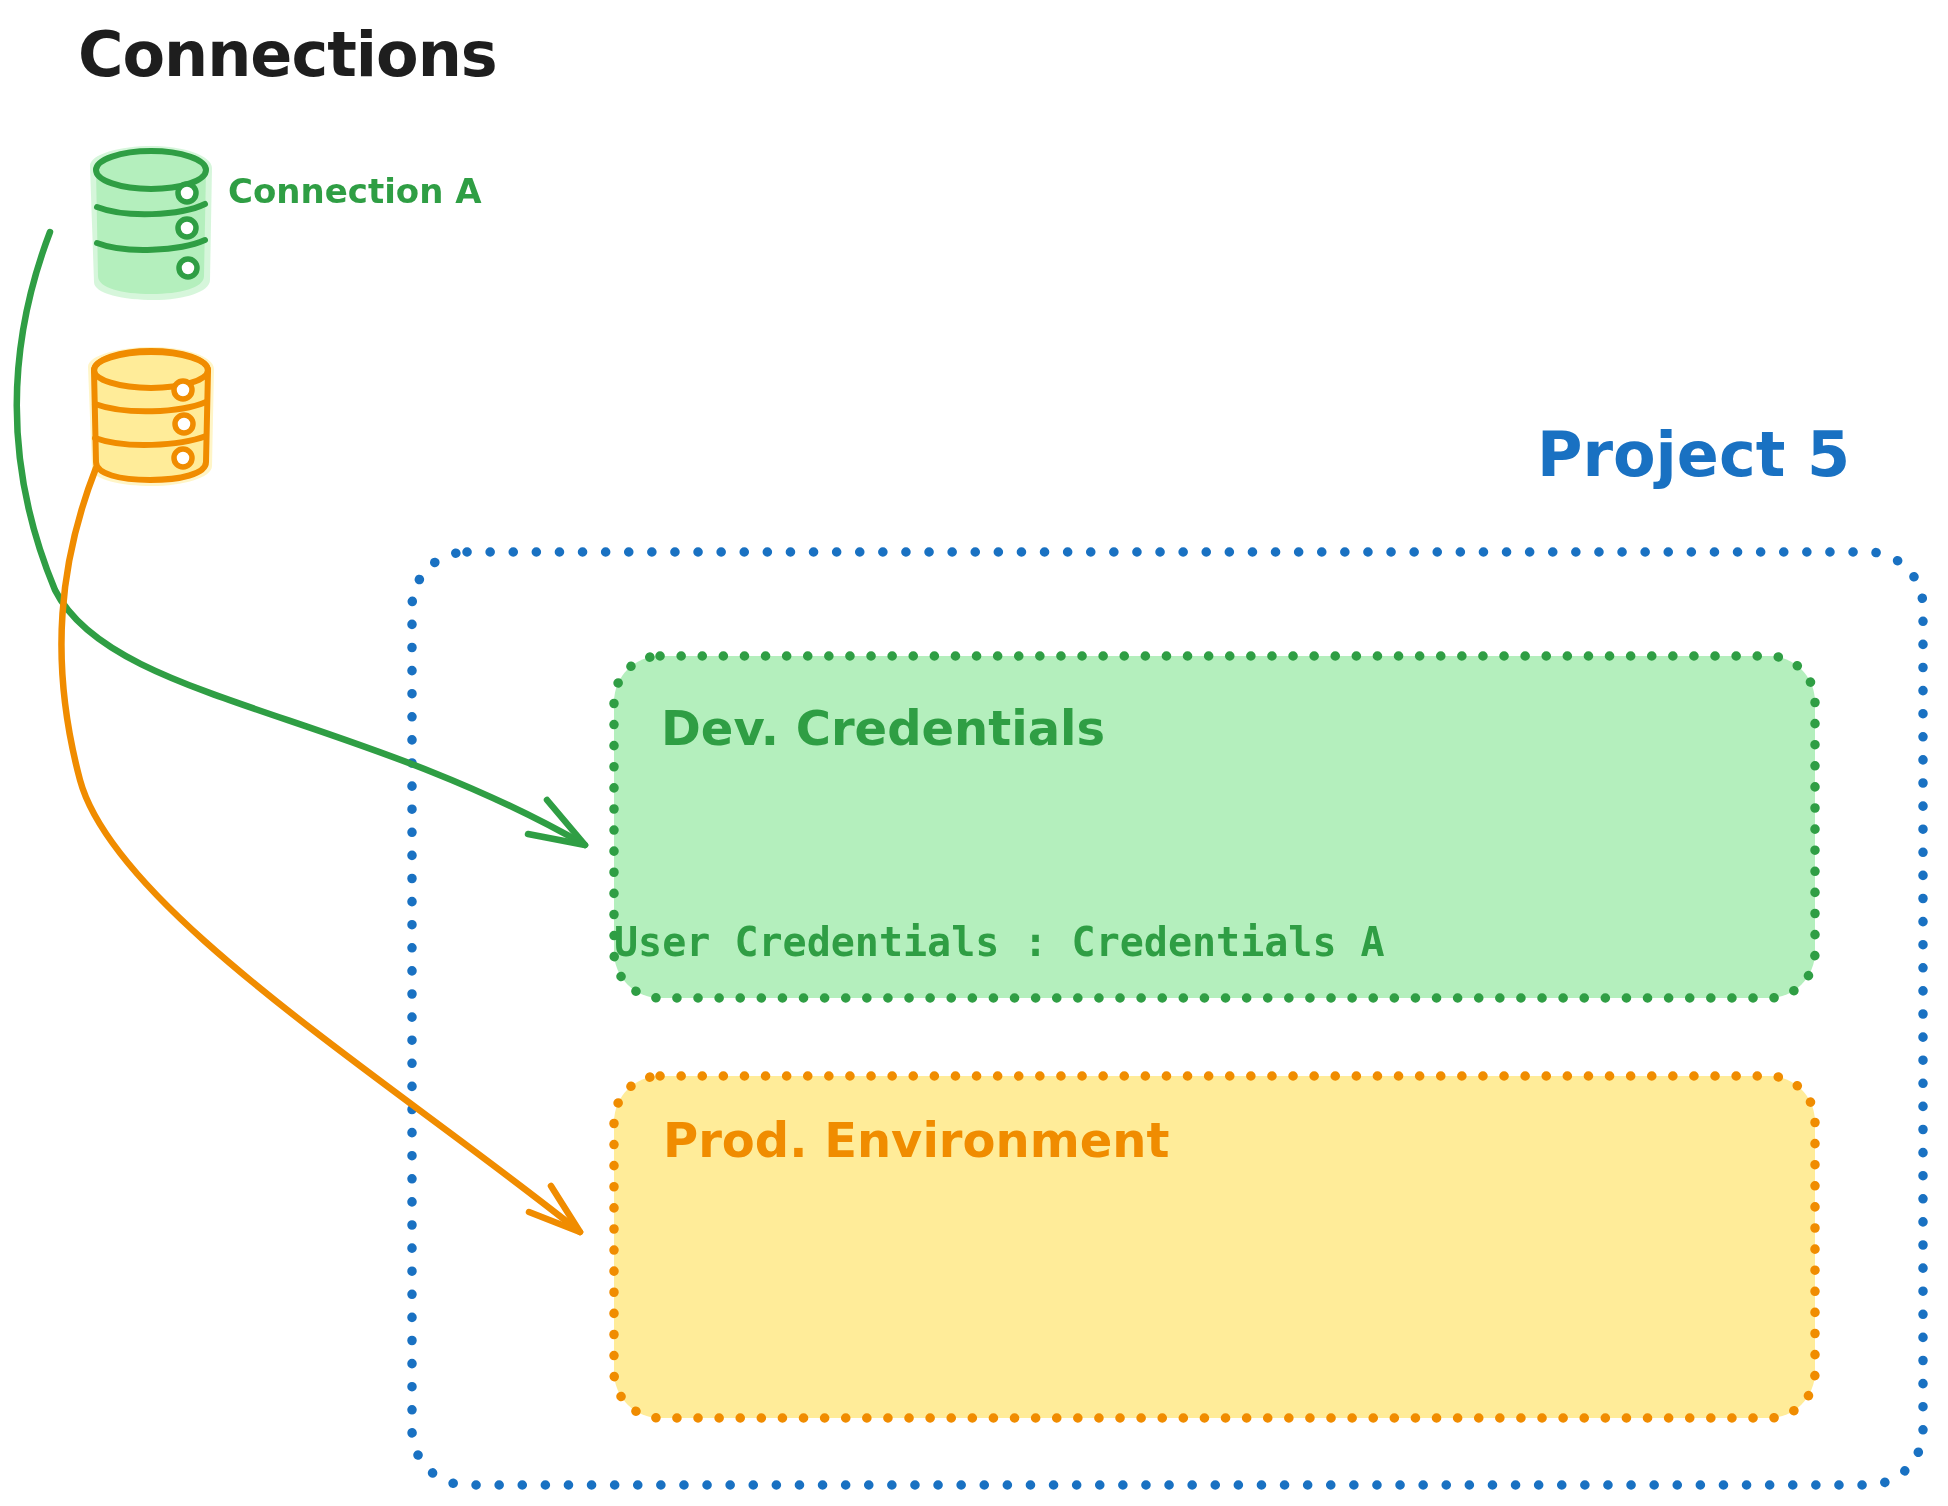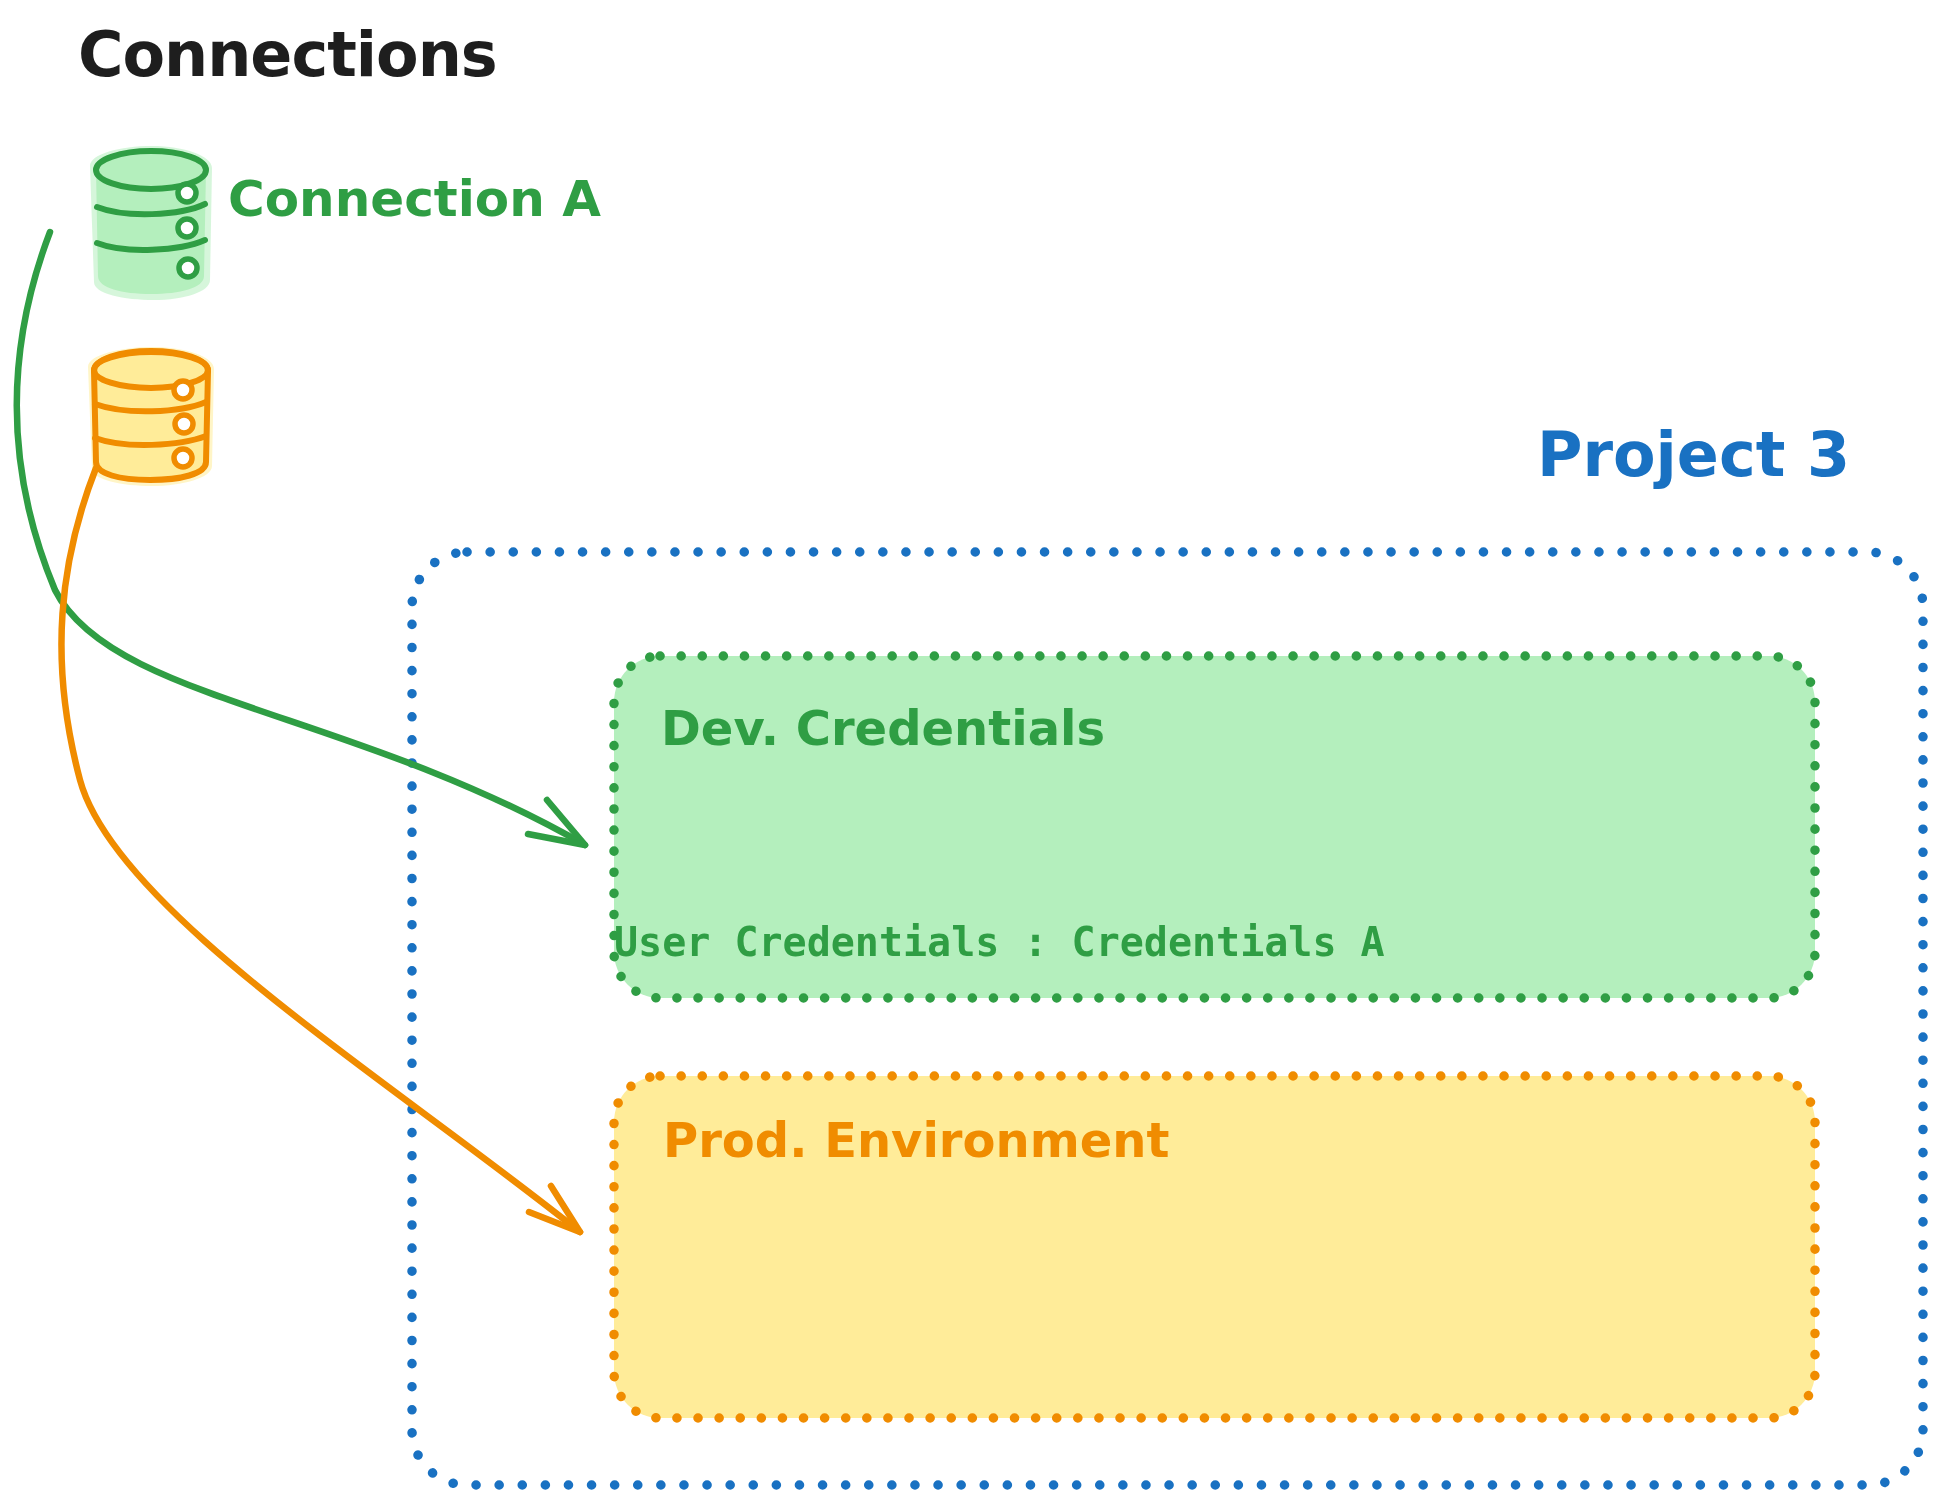--- a/index.html
+++ b/index.html
@@ -17,21 +17,21 @@
     height:1490px;
     background:#ffffff;
     overflow:hidden;
     font-family:"DejaVu Sans","Liberation Sans",sans-serif;
   }
   #shapes{position:absolute;left:0;top:0;width:1948px;height:1506px;}
   .txt{position:absolute;line-height:1;white-space:nowrap;}
   .hand{font-family:"DejaVu Sans","Liberation Sans",sans-serif;font-weight:600;}
   .mono{font-family:"DejaVu Sans Mono","Liberation Mono",monospace;font-weight:700;}
   .t-connections{left:78px;top:24px;font-size:62px;letter-spacing:-1px;color:var(--ink);}
-  .t-conn-a{left:228px;top:174px;font-size:50px;color:var(--green);}
+  .t-conn-a{left:228px;top:174px;font-size:34px;color:var(--green);}
   .t-conn-b{left:228px;top:398px;font-size:50px;color:var(--orange);}
   .t-project{left:1537px;top:424px;font-size:62px;color:var(--blue);}
   .t-dev-title{left:661px;top:704px;font-size:48px;color:var(--green);}
   .t-prod-title{left:663px;top:1116px;font-size:48px;color:var(--orange);text-align:center;}
   .t-cred{left:614px;width:1155px;font-size:40px;}
   .t-cred-a{top:922px;color:var(--green);}
   .t-cred-b{top:1342px;color:var(--orange);}
 
   .box-blue{fill:none;stroke:var(--blue);}
   .box-green{fill:var(--green-fill);stroke:var(--green);}
@@ -94,21 +94,21 @@
       <path class="arrow arrow-orange" d="M 96 468 C 60 560 48 660 80 780 C 115 910 390 1080 580 1232"></path>
       <path class="arrow arrow-orange" d="M 551 1186 L 580 1232 L 529 1212"></path>
     </g>
   </svg>
 
   <div class="txt hand t-connections">Connections</div>
 
   <div class="txt hand t-conn-a">Connection A</div>
 
 
-  <div class="txt hand t-project">Project 3</div>
+  <div class="txt hand t-project">Project 5</div>
 
   <div class="txt hand t-dev-title">Dev. Credentials</div>
 
   <div class="txt mono t-cred t-cred-a">User Credentials : Credentials A</div>
 
   <div class="txt hand t-prod-title">Prod. Environment</div>
 
 
 </div>
 

